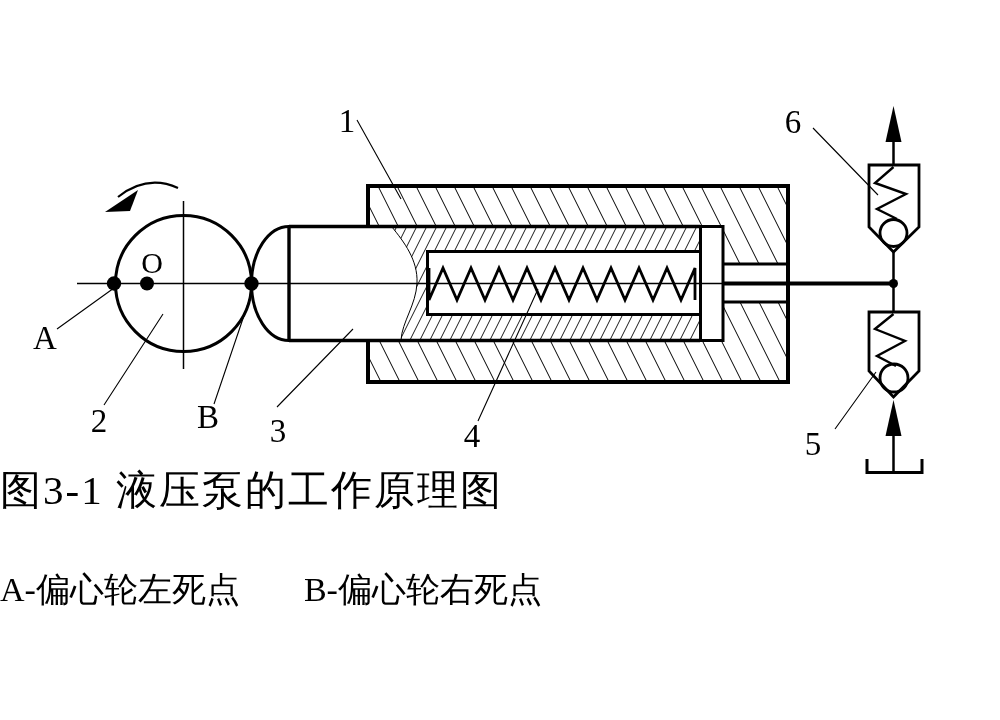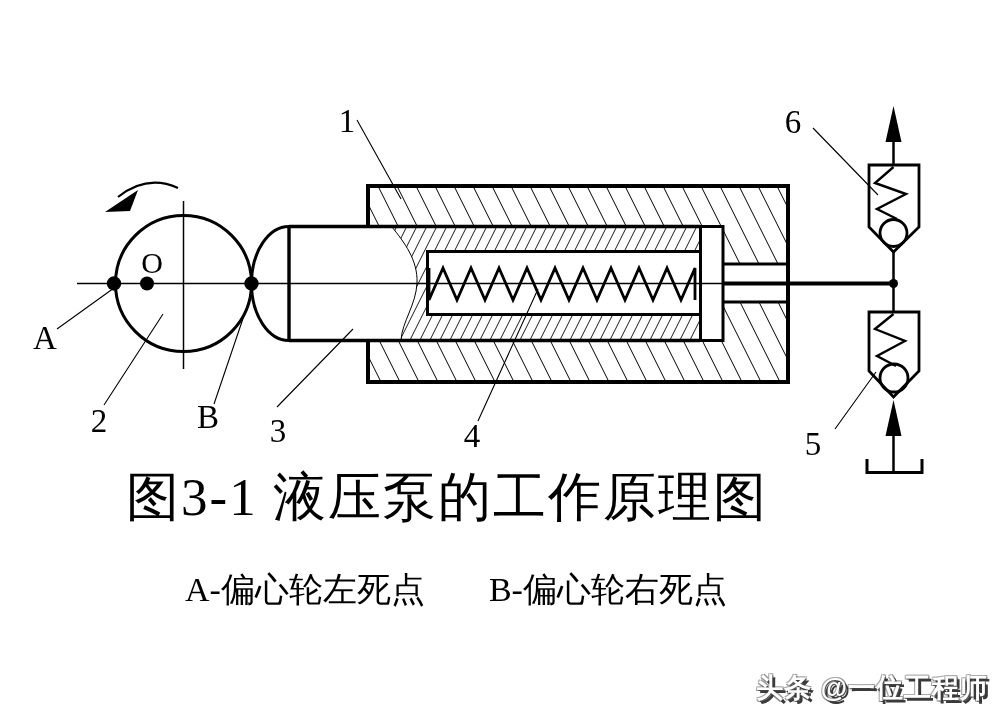--- a/index.html
+++ b/index.html
@@ -7,31 +7,31 @@
     position:relative;width:1000px;height:720px;background:#fff;overflow:hidden;
     font-family:"Liberation Serif", serif;color:#000;
   }
   #diagram-svg{position:absolute;left:0;top:0;}
   .part-label{
     position:absolute;transform:translate(-50%,-50%);
     font-size:33px;line-height:1;font-family:"Liberation Serif", serif;color:#000;
     white-space:nowrap;
   }
   .caption-title{
-    position:absolute;top:468px;left:0;width:894px;text-align:center;
-    font-size:53px;line-height:1.1;letter-spacing:2px;white-space:nowrap;
+    position:absolute;top:468px;left:0;width:894px;text-align:left;
+    font-size:41px;line-height:1.1;letter-spacing:2px;white-space:nowrap;
     font-family:"Liberation Serif", serif;
   }
   .caption-legend{
     position:absolute;top:521px;left:0;width:984px;text-align:center;
     font-size:34px;line-height:1.1;word-spacing:13px;white-space:nowrap;
     font-family:"Liberation Serif", serif;
   }
   .caption-notes{
-    position:absolute;top:571px;left:0;width:912px;text-align:center;
+    position:absolute;top:571px;left:0;width:912px;
     font-size:34px;line-height:1.1;white-space:nowrap;
     font-family:"Liberation Serif", serif;
   }
   .caption-notes .note-b{margin-left:64px;}
   .watermark{
     position:absolute;top:670px;right:12px;
     font-family:"Liberation Sans", sans-serif;font-weight:bold;font-size:27px;
     color:#ffffff;letter-spacing:1px;white-space:nowrap;
     text-shadow:3px 3px 0 #3a3a3a, 1px 1px 0 #555,
                 -1px -1px 0 #adadad, 1px -1px 0 #9a9a9a, -1px 1px 0 #9a9a9a;
@@ -117,14 +117,13 @@
   <div class="part-label" style="left:793px;top:122px;">6</div>
   <div class="part-label" style="left:45px;top:338px;">A</div>
   <div class="part-label" style="left:208px;top:417px;">B</div>
   <div class="part-label" style="left:152px;top:263px;font-size:30px;">O</div>
 
   <div class="caption-title">图3-1 液压泵的工作原理图</div>
   <div class="caption-notes">
     <span class="note-a">A-偏心轮左死点</span><span class="note-b">B-偏心轮右死点</span>
   </div>
 
-  <div class="watermark">头条 @一位工程师</div>
 </div>
 
 </body></html>

